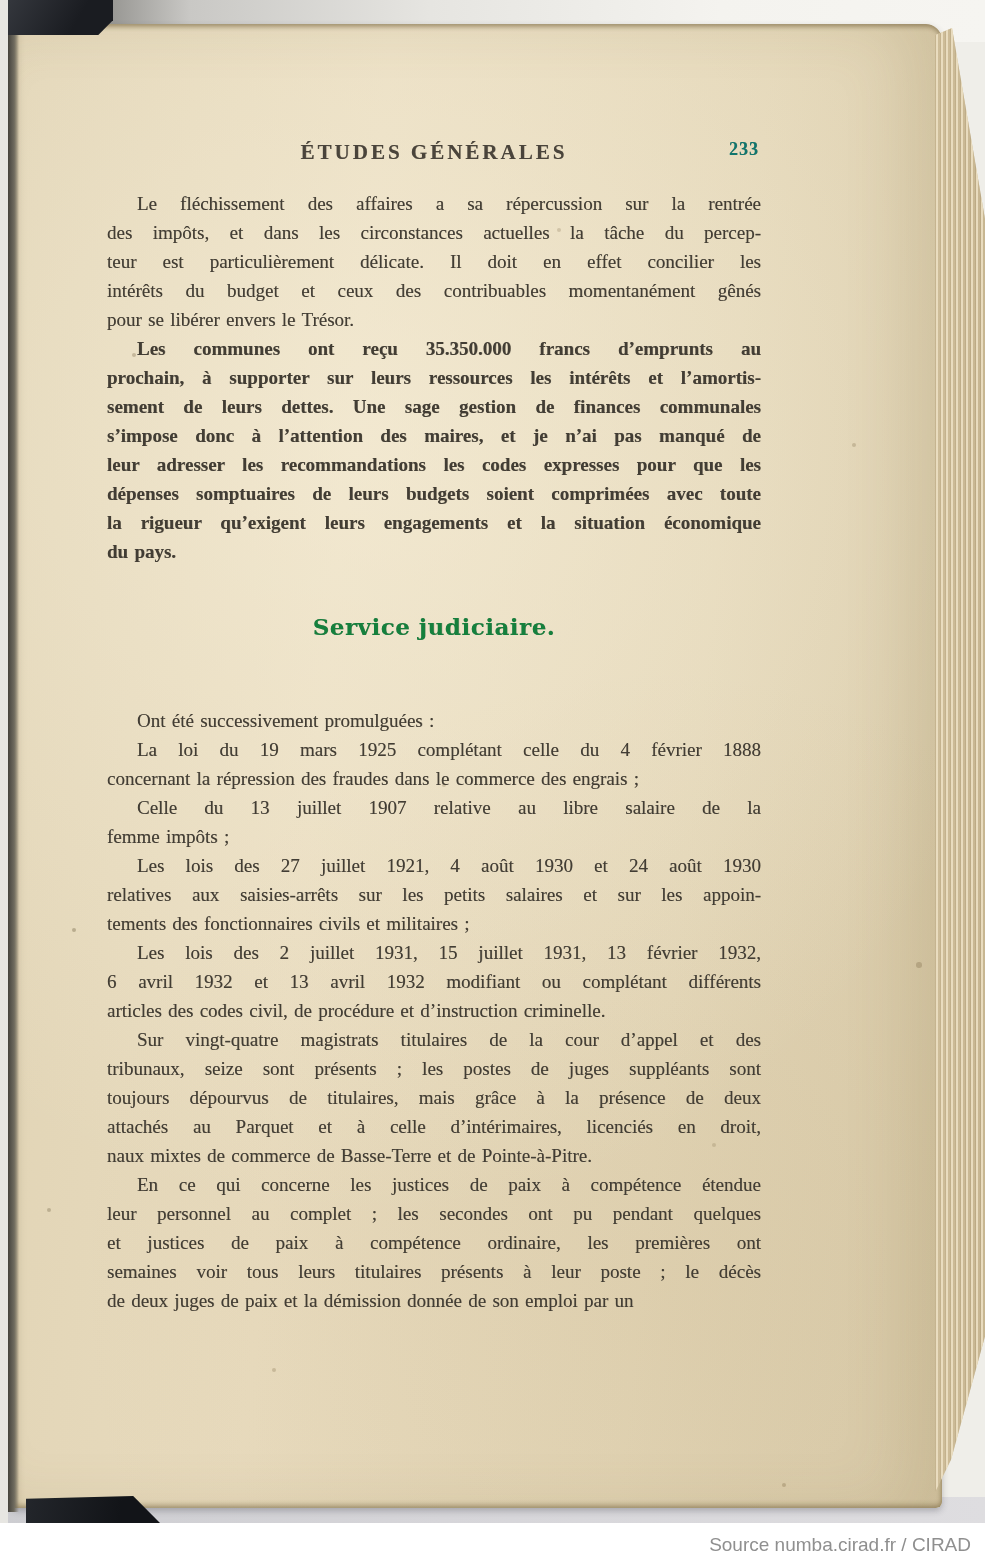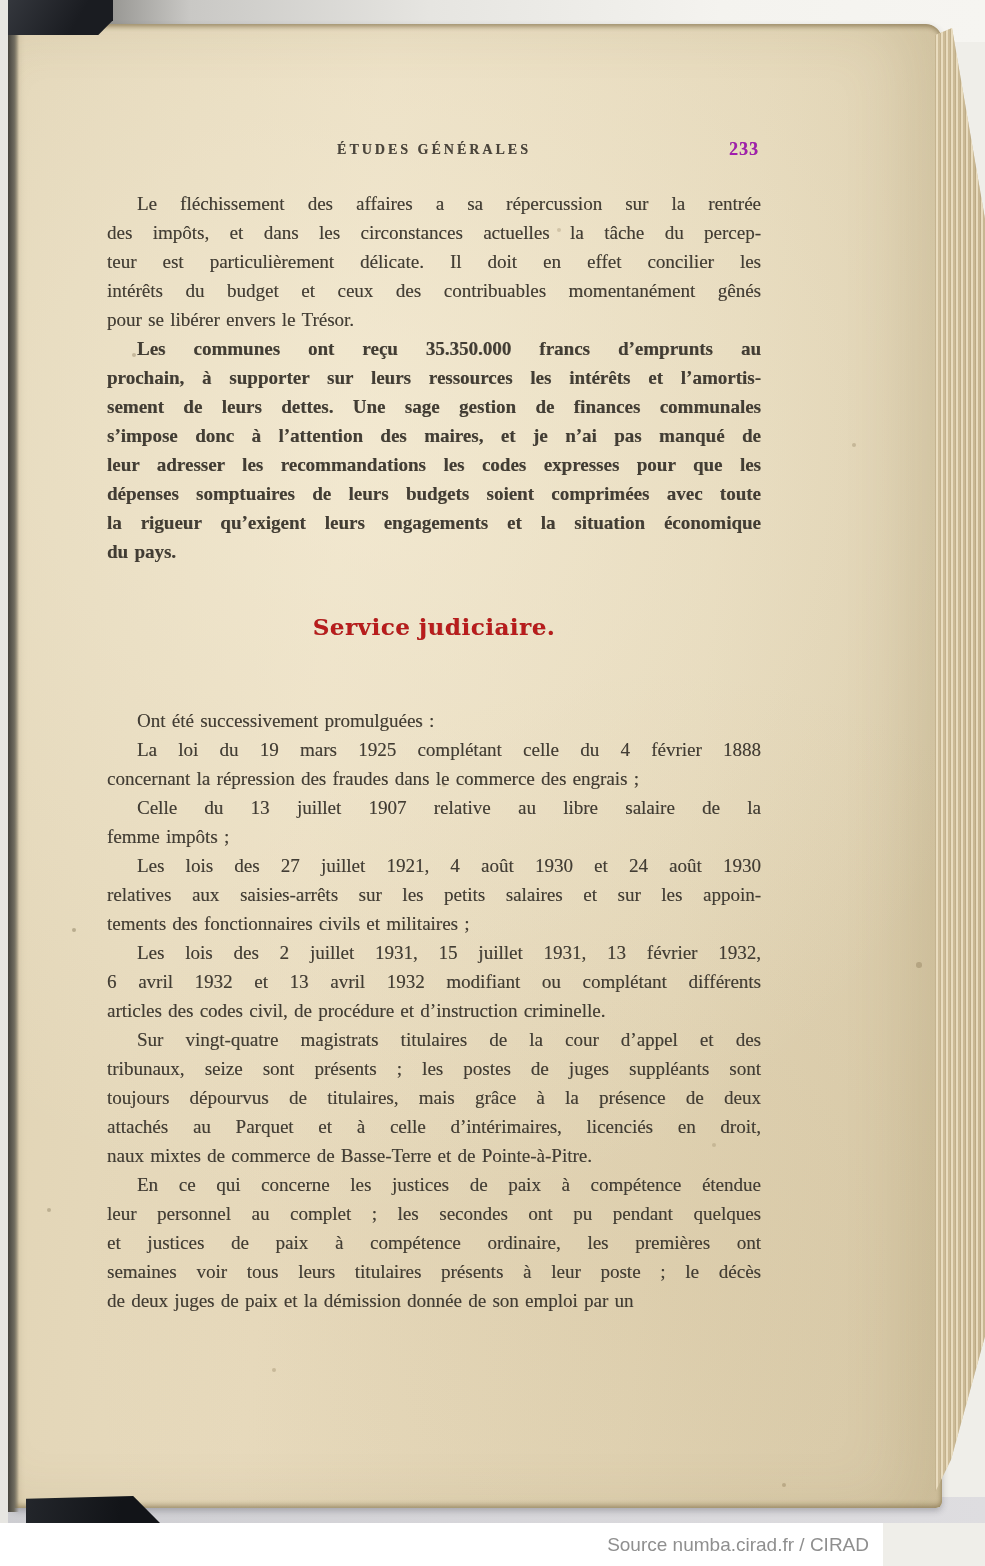--- a/index.html
+++ b/index.html
@@ -60,40 +60,40 @@
             35px 1185px 0 1px rgba(100,85,55,.30),
             260px 1345px 0 1px rgba(110,90,55,.25),
             700px 1120px 0 1px rgba(110,90,55,.20),
             430px 760px 0 1px rgba(110,90,55,.22),
             770px 1460px 0 1px rgba(110,90,55,.28);}
 
   
   .text-column{position:absolute;left:107px;top:140px;width:654px;z-index:4;color:#423d34;
           text-shadow:0.3px 0.3px 0.5px rgba(66,60,48,.45);}
   .running-header{position:relative;height:22px;text-align:center;margin-bottom:0;}
-  .rh-title{font-size:14px;font-weight:700;letter-spacing:3px;color:#4a443b;}
-  .rh-num{position:absolute;right:2px;top:-1px;font-size:18px;letter-spacing:1px;color:#a21caf;font-weight:700;}
+  .rh-title{font-size:21px;font-weight:700;letter-spacing:3px;color:#4a443b;}
+  .rh-num{position:absolute;right:2px;top:-1px;font-size:18px;letter-spacing:1px;color:#0f766e;font-weight:700;}
 
   #blocks > div{}
   #blocks > div:nth-child(1){margin-top:27px;}
   #blocks > div:nth-child(2){margin-top:0;font-weight:bold;}
   #blocks > div.h-block{margin-top:46px;margin-bottom:64px;}
   #blocks > div.h-block + div{margin-top:0;}
 
   .para{font-size:19px;line-height:29px;word-spacing:1.5px;}
   .line{text-align:justify;text-align-last:justify;}
   .line.last{text-align-last:auto;}
   .line.indent{text-indent:30px;}
   .para sup{font-size:11px;line-height:0;vertical-align:6px;}
 
   .h-block{text-align:center;font-family:"DejaVu Serif",serif;font-weight:700;
-           font-size:23px;line-height:30px;letter-spacing:.5px;color:#b91c1c;}
+           font-size:23px;line-height:30px;letter-spacing:.5px;color:#15803d;}
 
   
-  .footer-bar{position:absolute;left:0;top:1523px;width:883px;height:43px;z-index:6;background:#ffffff;
+  .footer-bar{position:absolute;left:0;top:1523px;width:985px;height:43px;z-index:6;background:#ffffff;
            display:flex;align-items:center;justify-content:flex-end;padding-right:14px;box-sizing:border-box;}
   .source{font-family:"Liberation Sans",sans-serif;font-size:19px;color:#8f8f8f;text-shadow:none;}
 </style>
 </head>
 <body>
 
 <div class="canvas">
   <div class="bg-top"></div>
   <div class="bottom-strip"></div>
 

